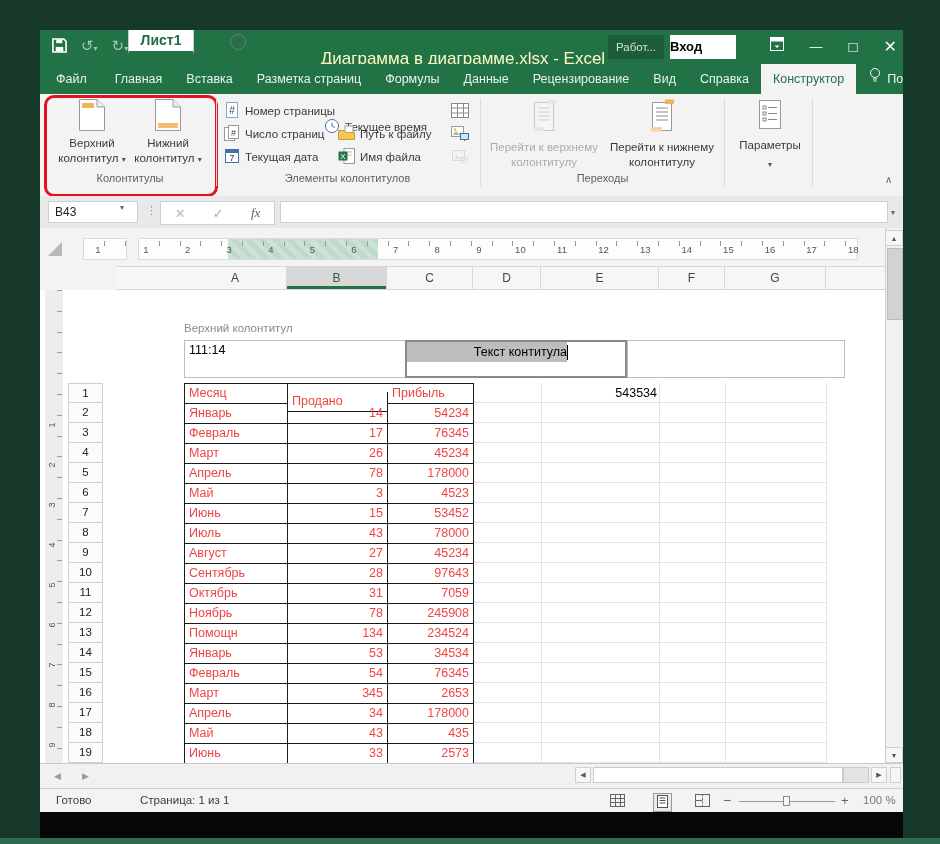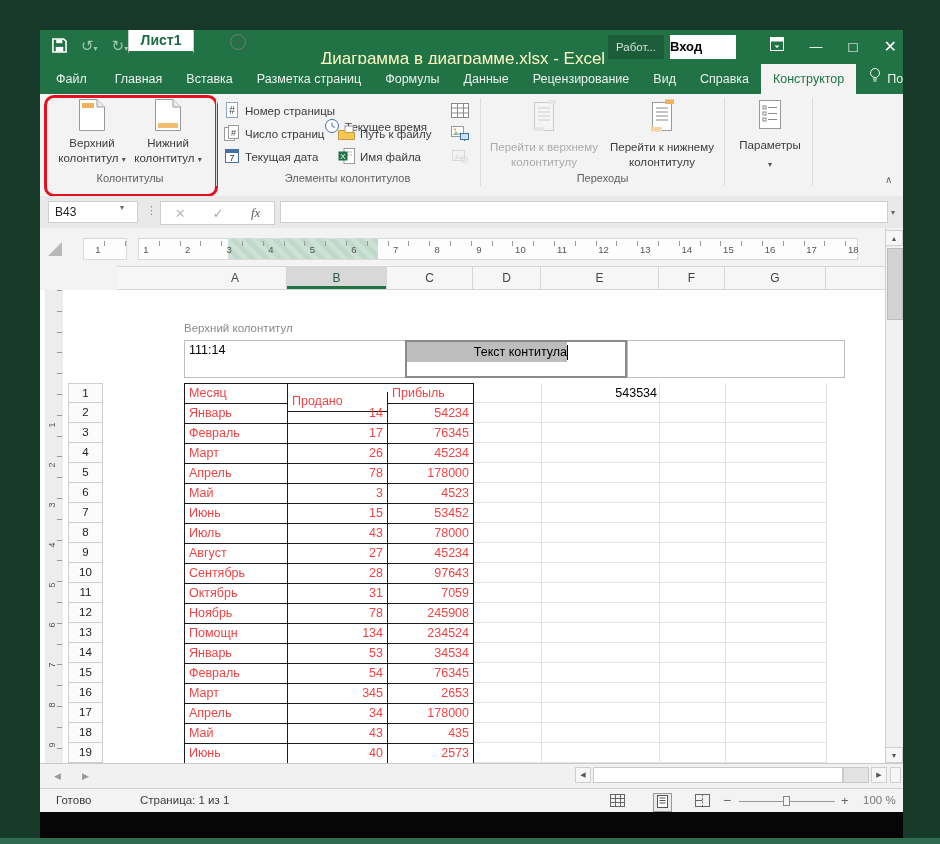--- a/index.html
+++ b/index.html
@@ -456,21 +456,21 @@
           <div class="tcell" style="left: 0px; top: 300px; width: 103px; height: 20px;">Март</div>
           <div class="tcell tnum" style="left: 103px; top: 300px; width: 100px; height: 20px;">345</div>
           <div class="tcell tnum" style="left: 203px; top: 300px; width: 86px; height: 20px;">2653</div>
           <div class="tcell" style="left: 0px; top: 320px; width: 103px; height: 20px;">Апрель</div>
           <div class="tcell tnum" style="left: 103px; top: 320px; width: 100px; height: 20px;">34</div>
           <div class="tcell tnum" style="left: 203px; top: 320px; width: 86px; height: 20px;">178000</div>
           <div class="tcell" style="left: 0px; top: 340px; width: 103px; height: 20px;">Май</div>
           <div class="tcell tnum" style="left: 103px; top: 340px; width: 100px; height: 20px;">43</div>
           <div class="tcell tnum" style="left: 203px; top: 340px; width: 86px; height: 20px;">435</div>
           <div class="tcell" style="left: 0px; top: 360px; width: 103px; height: 20px;">Июнь</div>
-          <div class="tcell tnum" style="left: 103px; top: 360px; width: 100px; height: 20px;">40</div>
+          <div class="tcell tnum" style="left: 103px; top: 360px; width: 100px; height: 20px;">33</div>
           <div class="tcell tnum" style="left: 203px; top: 360px; width: 86px; height: 20px;">2573</div>
         </div>
     <div class="rownum first" style="top: 93px;">1</div>
         <div class="rownum" style="top: 113px;">2</div>
         <div class="rownum" style="top: 133px;">3</div>
         <div class="rownum" style="top: 153px;">4</div>
         <div class="rownum" style="top: 173px;">5</div>
         <div class="rownum" style="top: 193px;">6</div>
         <div class="rownum" style="top: 213px;">7</div>
         <div class="rownum" style="top: 233px;">8</div>

